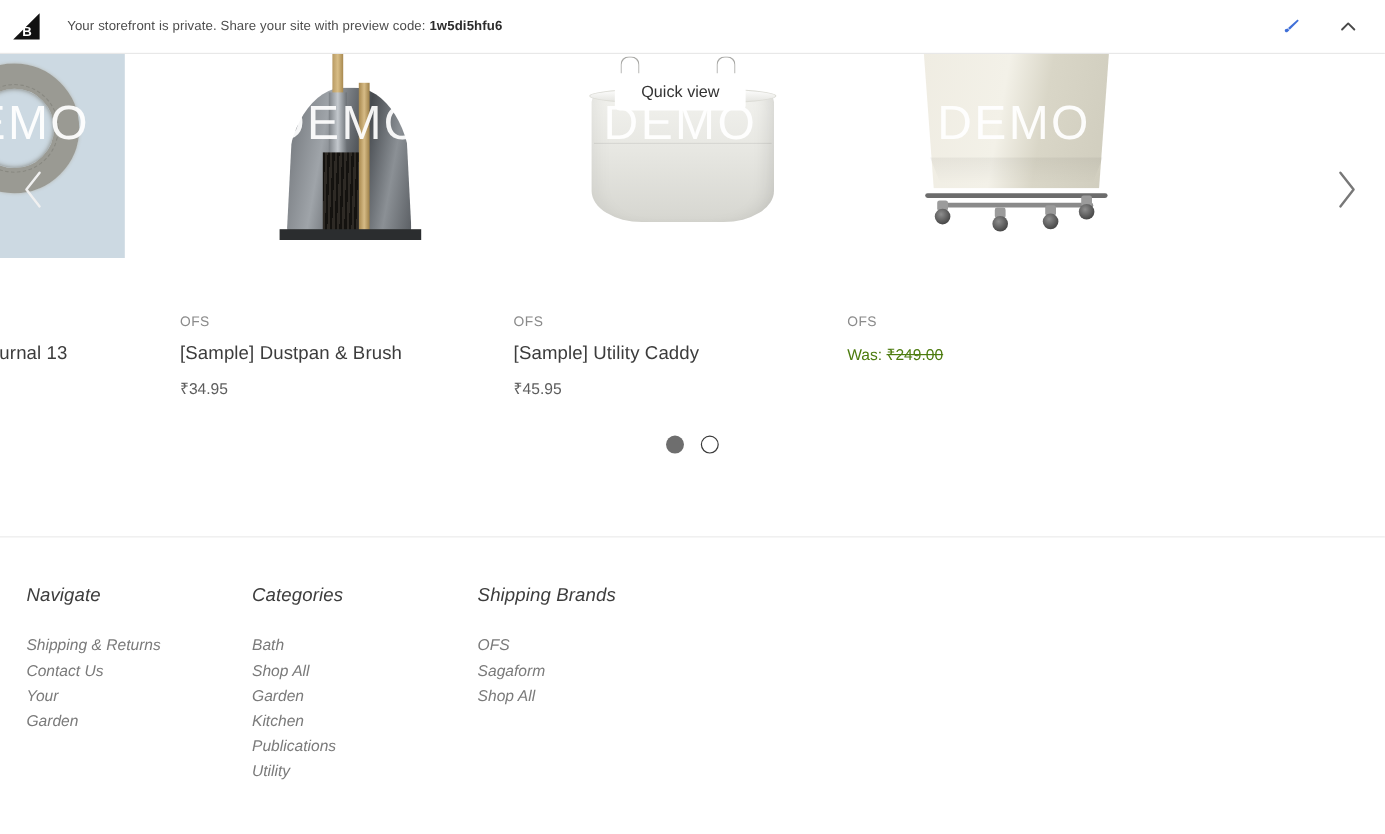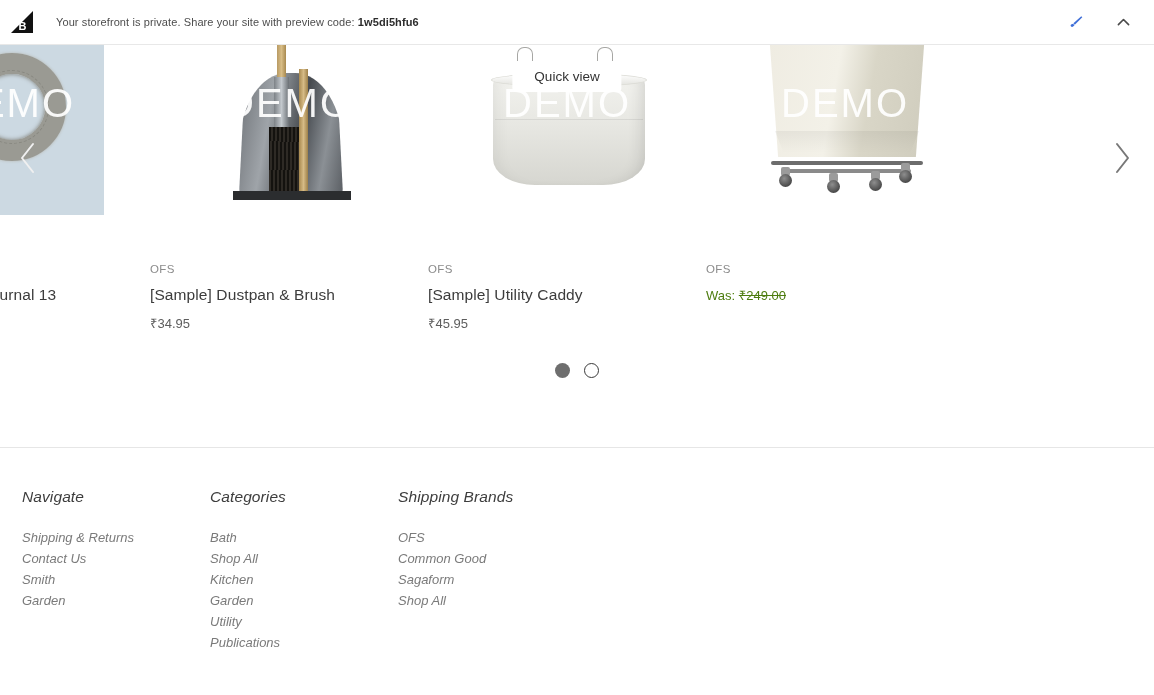--- a/index.html
+++ b/index.html
@@ -369,36 +369,35 @@
 
 <div class="divider"></div>
 
 <div class="footer">
   <div class="foot-cols">
 
     <div class="fcol">
       <div class="fhead">Navigate</div>
       <a class="flink">Shipping &amp; Returns</a>
       <a class="flink">Contact Us</a>
-      <a class="flink">Smith</a>
+      <a class="flink">Your</a>
       <a class="flink">Garden</a>
     </div>
 
     <div class="fcol">
       <div class="fhead">Categories</div>
       <a class="flink">Bath</a>
       <a class="flink">Shop All</a>
+      <a class="flink">Garden</a>
       <a class="flink">Kitchen</a>
-      <a class="flink">Garden</a>
+      <a class="flink">Publications</a>
       <a class="flink">Utility</a>
-      <a class="flink">Publications</a>
     </div>
 
     <div class="fcol brands">
       <div class="fhead">Shipping Brands</div>
       <a class="flink">OFS</a>
-      <a class="flink">Common Good</a>
       <a class="flink">Sagaform</a>
       <a class="flink">Shop All</a>
     </div>
   </div>
 
 </div>
 
 </body></html>

